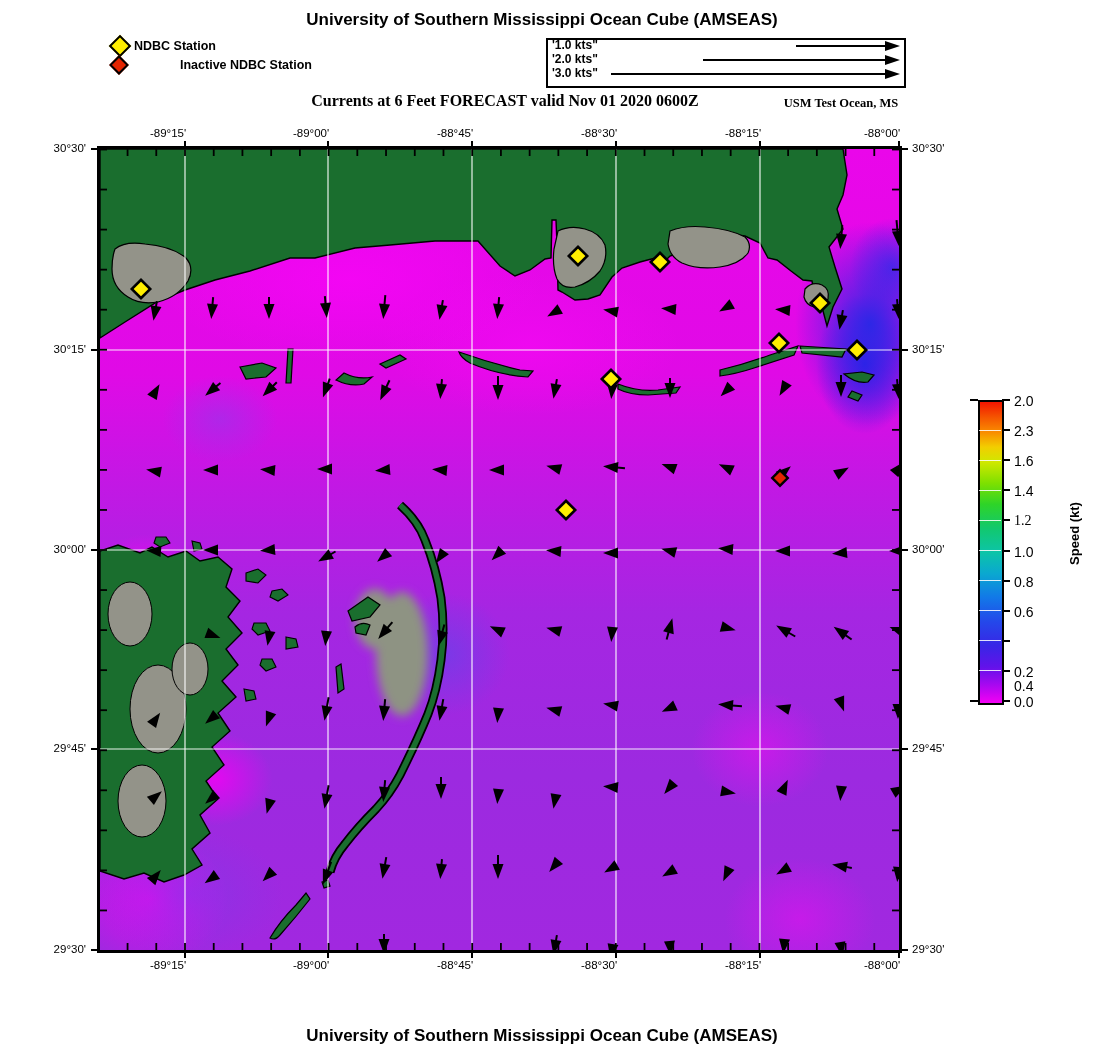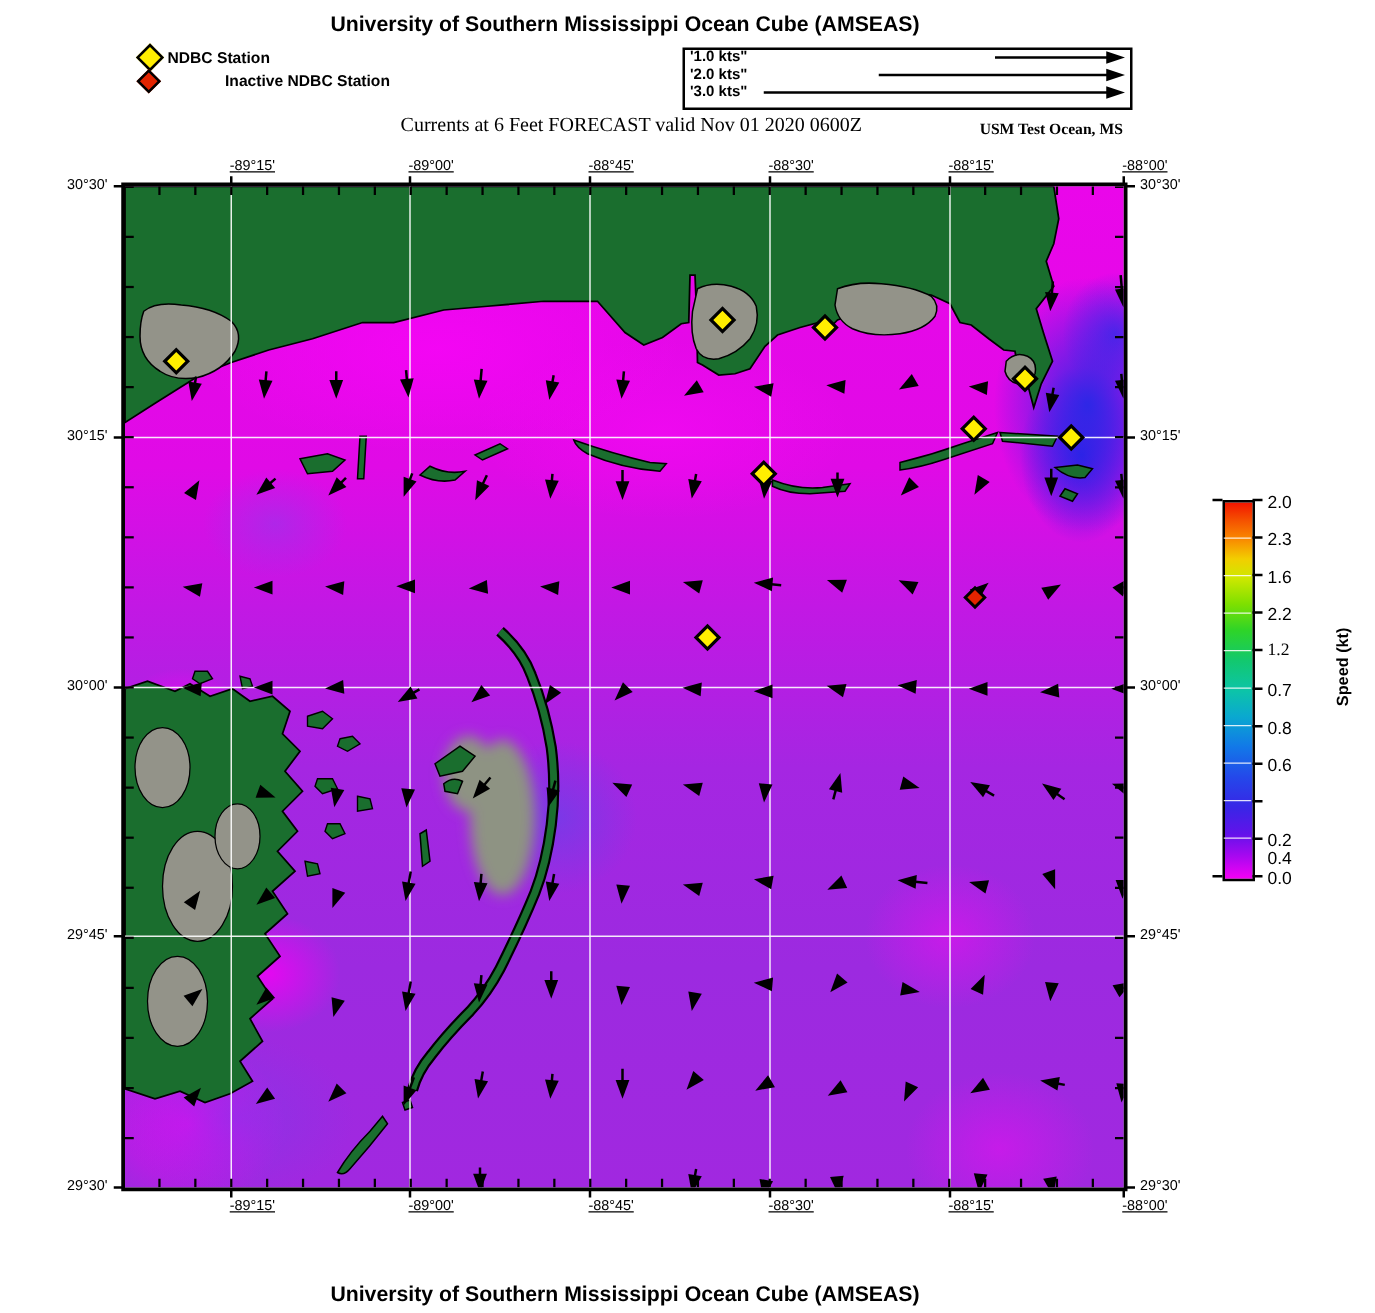--- a/index.html
+++ b/index.html
@@ -1,36 +1,36 @@
 <!DOCTYPE html>
 <html><head>
 <meta charset="utf-8">
 <style>
   html,body{margin:0;padding:0;background:#fff;width:1100px;height:1050px;overflow:hidden;
             font-family:"Liberation Sans",sans-serif;}
   #page{position:relative;width:1100px;height:1050px;background:#fff;}
   .abs{position:absolute;}
-  .title{font-weight:bold;font-size:17px;color:#000;text-align:center;width:1000px;left:0;}
+  .title{font-weight:bold;font-size:17px;color:#000;text-align:center;width:1000px;left:0;padding-left:42px;}
   #title-top{top:10px;}
   #title-bottom{top:1026px;}
   
   .legend-row{position:absolute;left:112px;height:18px;display:flex;align-items:center;}
   .diamond{width:12px;height:12px;border:2.5px solid #000;transform:rotate(45deg);flex:0 0 auto;}
   .diamond.active{background:#ffee00;}
   .diamond.inactive{background:#e32400;width:10px;height:10px;}
   .legend-label{font-size:12.5px;font-weight:bold;margin-left:6px;white-space:nowrap;}
   
   #scale-box{left:546px;top:38px;width:356px;height:46px;border:2.5px solid #000;background:#fff;}
   .scale-label{position:absolute;left:4px;font-size:12px;font-weight:bold;white-space:nowrap;}
   .scale-line{position:absolute;height:2px;background:#000;}
   .scale-head{position:absolute;width:0;height:0;border-left:15px solid #000;
               border-top:5.5px solid transparent;border-bottom:5.5px solid transparent;}
   
   #subtitle{top:92px;left:0;width:1010px;text-align:center;font-family:"Liberation Serif",serif;
-            font-weight:normal;font-size:16px;}
+            font-weight:bold;font-size:16px;}
   #range-label{top:96px;left:766px;width:150px;text-align:center;font-family:"Liberation Serif",serif;
             font-weight:bold;font-size:12.5px;}
   
   #map{left:100px;top:149px;width:799px;height:801px;border:3px solid #000;box-sizing:content-box;
        margin-left:-3px;margin-top:-3px;overflow:hidden;
        background:
         radial-gradient(ellipse 110px 150px at 770px 175px, rgba(40,40,230,.95), rgba(40,40,230,0) 68%),
         radial-gradient(ellipse 70px 100px at 765px 215px, rgba(30,30,232,.9), rgba(30,30,232,0) 70%),
         radial-gradient(ellipse 60px 70px at 792px 118px, rgba(60,40,235,.8), rgba(60,40,235,0) 70%),
         radial-gradient(ellipse 90px 85px at 345px 505px, rgba(90,70,235,.55), rgba(90,70,235,0) 72%),
@@ -39,21 +39,21 @@
         radial-gradient(ellipse 260px 110px at 250px 130px, rgba(245,5,245,.9), rgba(245,5,245,0) 75%),
         radial-gradient(ellipse 200px 95px at 430px 195px, rgba(242,8,242,.8), rgba(242,8,242,0) 75%),
         radial-gradient(ellipse 70px 55px at 45px 425px, rgba(246,0,246,.85), rgba(246,0,246,0) 72%),
         radial-gradient(ellipse 80px 65px at 115px 630px, rgba(245,0,245,.8), rgba(245,0,245,0) 72%),
         radial-gradient(ellipse 95px 80px at 660px 600px, rgba(235,15,240,.55), rgba(235,15,240,0) 72%),
         radial-gradient(ellipse 105px 85px at 700px 770px, rgba(236,14,242,.5), rgba(236,14,242,0) 72%),
         radial-gradient(ellipse 110px 90px at 50px 750px, rgba(243,3,243,.7), rgba(243,3,243,0) 72%),
         linear-gradient(180deg,#ea06ea 0%,#e00ae6 28%,#c218e4 42%,#a526e2 58%,#9c2ae0 78%,#a128e0 100%);}
   #map svg{position:absolute;left:0;top:0;}
   .axis-label{position:absolute;font-size:11.5px;color:#000;white-space:nowrap;}
-  .lon-label{width:70px;text-align:right;text-decoration:underline;}
+  .lon-label{width:70px;text-align:left;}
   .lat-label-left{width:52px;text-align:right;}
   .tick{position:absolute;background:#000;}
   .cb-tick-label{position:absolute;font-size:14px;}
   #colorbar{left:978px;top:400px;width:22px;height:301px;border:2px solid #000;box-sizing:content-box;}
   #cb-axis-label{left:1034px;top:526px;font-weight:bold;font-size:13px;transform:rotate(-90deg);
                  transform-origin:center;width:80px;text-align:center;}
 </style>
 </head>
 <body>
 <div id="page">
@@ -733,27 +733,27 @@
       <div class="abs tick" style="left: 1002px; top: 639.8px; width: 8px; height: 2px;"></div>
       <div class="abs cb-tick-label" style="left: 1014px; top: 633.8px; margin-top: 44px;">0.4</div>
       <div class="abs" style="left: 979px; top: 610.2px; width: 22px; height: 1px; background: rgba(255, 255, 255, 0.85);"></div>
       <div class="abs tick" style="left: 1002px; top: 609.7px; width: 8px; height: 2px;"></div>
       <div class="abs cb-tick-label" style="left: 1014px; top: 603.7px;">0.6</div>
       <div class="abs" style="left: 979px; top: 580.1px; width: 22px; height: 1px; background: rgba(255, 255, 255, 0.85);"></div>
       <div class="abs tick" style="left: 1002px; top: 579.6px; width: 8px; height: 2px;"></div>
       <div class="abs cb-tick-label" style="left: 1014px; top: 573.6px;">0.8</div>
       <div class="abs" style="left: 979px; top: 550px; width: 22px; height: 1px; background: rgba(255, 255, 255, 0.85);"></div>
       <div class="abs tick" style="left: 1002px; top: 549.5px; width: 8px; height: 2px;"></div>
-      <div class="abs cb-tick-label" style="left: 1014px; top: 543.5px;">0.7</div>
+      <div class="abs cb-tick-label" style="left: 1014px; top: 543.5px;">1.0</div>
       <div class="abs" style="left: 979px; top: 519.9px; width: 22px; height: 1px; background: rgba(255, 255, 255, 0.85);"></div>
       <div class="abs tick" style="left: 1002px; top: 519.4px; width: 8px; height: 2px;"></div>
       <div class="abs cb-tick-label" style="left: 1014px; top: 513.4px; font-family: Liberation Serif, serif;">1.2</div>
       <div class="abs" style="left: 979px; top: 489.8px; width: 22px; height: 1px; background: rgba(255, 255, 255, 0.85);"></div>
       <div class="abs tick" style="left: 1002px; top: 489.3px; width: 8px; height: 2px;"></div>
-      <div class="abs cb-tick-label" style="left: 1014px; top: 483.3px;">2.2</div>
+      <div class="abs cb-tick-label" style="left: 1014px; top: 483.3px;">1.4</div>
       <div class="abs" style="left: 979px; top: 459.7px; width: 22px; height: 1px; background: rgba(255, 255, 255, 0.85);"></div>
       <div class="abs tick" style="left: 1002px; top: 459.2px; width: 8px; height: 2px;"></div>
       <div class="abs cb-tick-label" style="left: 1014px; top: 453.2px;">1.6</div>
       <div class="abs" style="left: 979px; top: 429.6px; width: 22px; height: 1px; background: rgba(255, 255, 255, 0.85);"></div>
       <div class="abs tick" style="left: 1002px; top: 429.1px; width: 8px; height: 2px;"></div>
       <div class="abs cb-tick-label" style="left: 1014px; top: 423.1px;">2.3</div>
       <div class="abs tick" style="left: 1002px; top: 399px; width: 8px; height: 2px;"></div>
       <div class="abs cb-tick-label" style="left: 1014px; top: 393px;">2.0</div>
       <div class="abs tick" style="left: 970px; top: 399px; width: 8px; height: 2px;"></div>
       <div class="abs tick" style="left: 970px; top: 700px; width: 8px; height: 2px;"></div>

